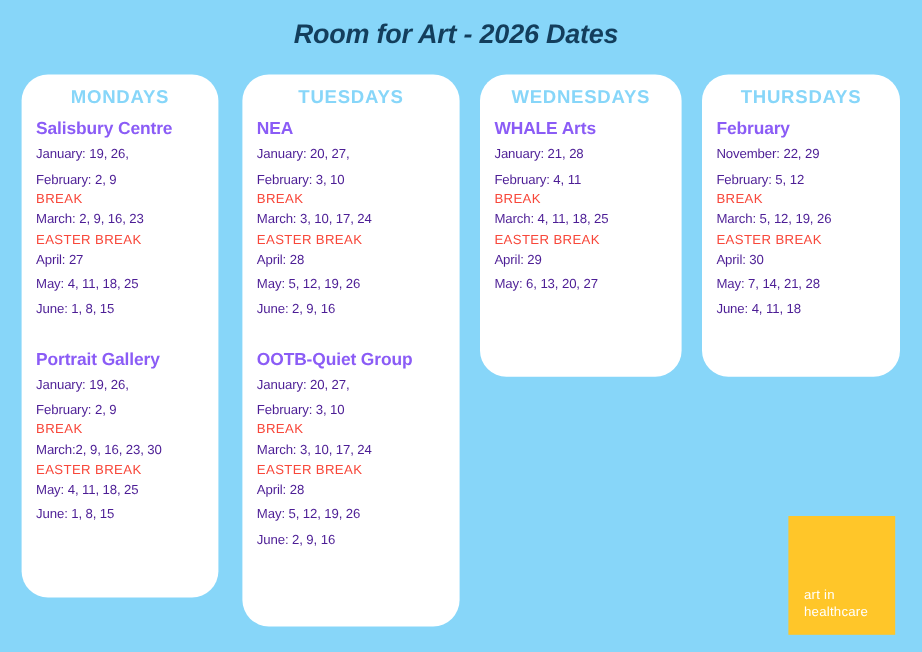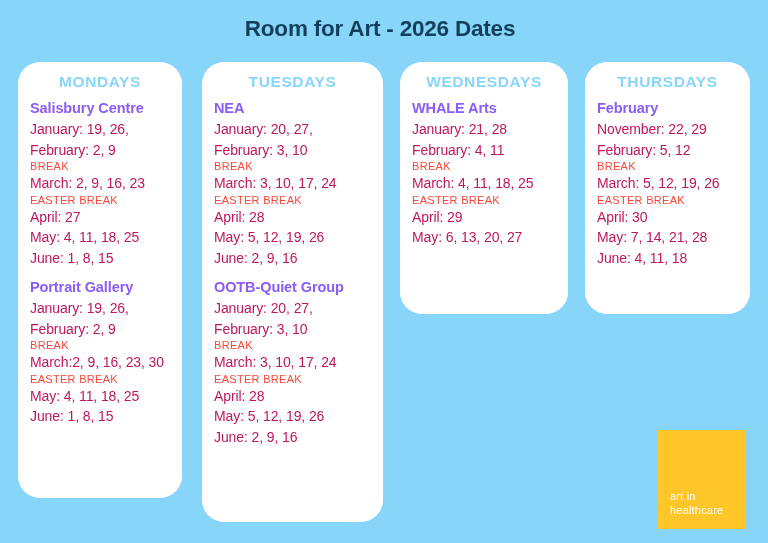--- a/index.html
+++ b/index.html
@@ -20,20 +20,21 @@
     position: absolute;
     top: 16px;
     left: 0;
     width: 760px;
     text-align: center;
     color: #133E5C;
     font-size: 22.5px;
     font-weight: bold;
     letter-spacing: -0.2px;
     font-family: "Liberation Sans", sans-serif;
+    font-style: italic;
   }
 
   
   .board {
     position: absolute;
     top: 62px;
     left: 18px;
     width: 732px;
     height: 470px;
   }
@@ -53,32 +54,32 @@
   .day-header {
     text-align: center;
     color: #87D6F9;
     font-size: 15.5px;
     font-weight: bold;
     letter-spacing: 0.6px;
     margin-bottom: 9px;
   }
 
   .venue-block { padding: 0 10px 0 12px; }
-  .venue-block + .venue-block { margin-top: 11px; }
+  .venue-block + .venue-block { margin-top: 24px; }
 
   .venue-name {
     color: #8b5cf6;
     font-size: 14.5px;
     font-weight: bold;
     letter-spacing: -0.1px;
     margin-bottom: 3px;
   }
   .date-line {
-    color: #be185d;
-    font-size: 14px;
+    color: #4c1d95;
+    font-size: 11px;
     line-height: 20.5px;
     letter-spacing: -0.1px;
     white-space: nowrap;
   }
   .break-line {
     color: #F8473A;
     font-size: 11px;
     font-weight: normal;
     letter-spacing: 0.3px;
     line-height: 13px;

